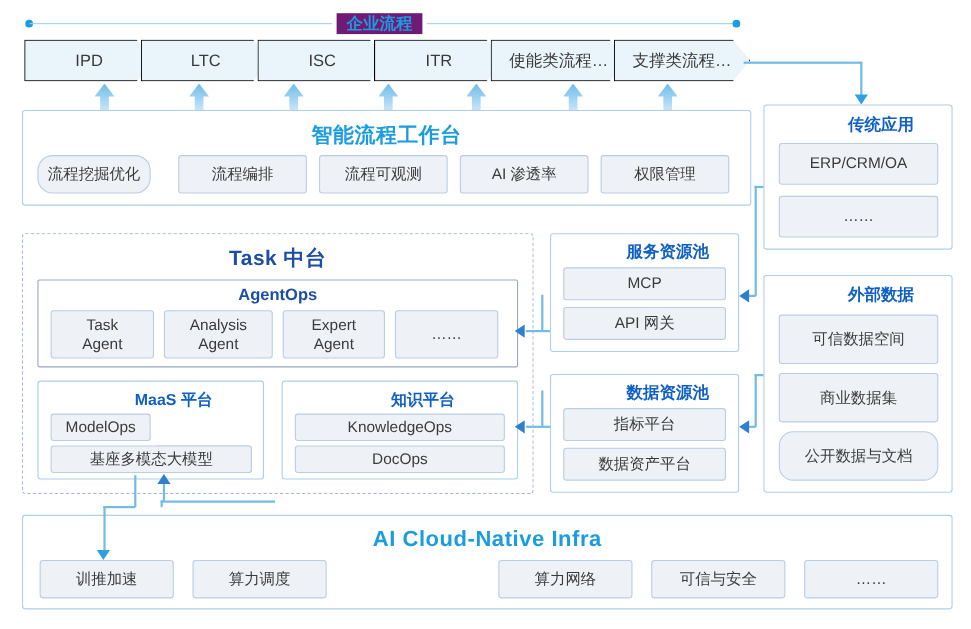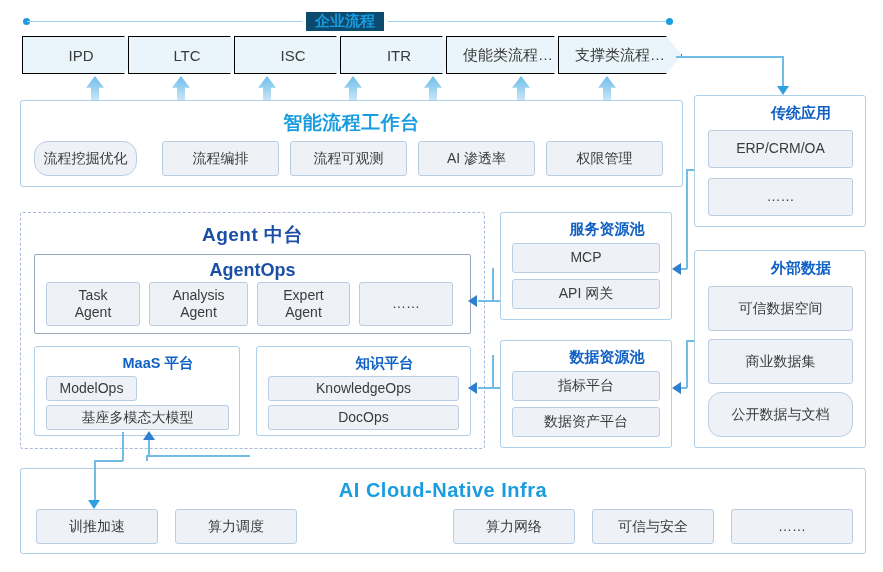--- a/index.html
+++ b/index.html
@@ -26,38 +26,38 @@
   .title-lt{
     position:absolute;width:100%;text-align:center;
     color:#1a9de0;font-weight:bold;font-size:19px;letter-spacing:.5px;
   }
   .title-navy{
     position:absolute;width:100%;text-align:center;
     color:#1b4fa6;font-weight:bold;font-size:19px;letter-spacing:.5px;
   }
   .title-navy-sm{
     position:absolute;width:100%;text-align:center;
-    color:#1b4fa6;font-weight:bold;font-size:18px;
+    color:#1b4fa6;font-weight:bold;font-size:15px;
   }
   .title-blue-sm{
     position:absolute;width:100%;text-align:center;
     color:#1160c4;font-weight:bold;font-size:14.5px;padding-left:21px;
   }
   .chip{
     position:absolute;box-sizing:border-box;
     border:1px solid #b9cde3;background:#eef2f7;border-radius:3px;
     display:flex;align-items:center;justify-content:center;
     font-size:14px;color:#3b3b3b;text-align:center;line-height:1.25;
   }
   .chip.two-line{white-space:pre-line;}
 
   
   .proc-title{
     position:absolute;color:#1a9de0;font-weight:bold;font-size:15px;
-    background:#0c4a6e;padding:0 9px;z-index:4;
+    background:#701a75;padding:0 9px;z-index:4;
   }
   .proc-rule{position:absolute;height:1px;background:#9fd0ef;}
   .proc-dot{position:absolute;width:7px;height:7px;border-radius:50%;background:#1a9de0;}
 
   .chev{
     position:absolute;height:38px;box-sizing:border-box;
     background:#eaf4fb;border:1px solid #000000;
     display:flex;align-items:center;justify-content:center;
     font-size:15px;color:#3a3a3a;
     clip-path:polygon(0 0, calc(100% - 16px) 0, 100% 50%, calc(100% - 16px) 100%, 0 100%);
@@ -129,21 +129,21 @@
 
   <div class="panel" style="left:20px;top:100px;width:663px;height:87px;"></div>
   <div class="title-lt" style="left:20px;top:110px;width:663px;">智能流程工作台</div>
   <div class="chip" style="left:34px;top:141px;width:103px;height:35px;border-radius:14px;">流程挖掘优化</div>
   <div class="chip" style="left:162px;top:141px;width:117px;height:35px;">流程编排</div>
   <div class="chip" style="left:290px;top:141px;width:117px;height:35px;">流程可观测</div>
   <div class="chip" style="left:418px;top:141px;width:117px;height:35px;">AI 渗透率</div>
   <div class="chip" style="left:546px;top:141px;width:117px;height:35px;">权限管理</div>
 
   <div class="panel-dashed" style="left:20px;top:212px;width:465px;height:237px;"></div>
-  <div class="title-navy" style="left:20px;top:222px;width:465px;">Agent 中台</div>
+  <div class="title-navy" style="left:20px;top:222px;width:465px;">Task 中台</div>
 
   <div class="panel-solidgrey" style="left:34px;top:254px;width:437px;height:80px;"></div>
   <div class="title-navy-sm" style="left:34px;top:260px;width:437px;">AgentOps</div>
   <div class="chip two-line" style="left:46px;top:282px;width:94px;height:44px;">Task
 Agent</div>
   <div class="chip two-line" style="left:149px;top:282px;width:99px;height:44px;">Analysis
 Agent</div>
   <div class="chip two-line" style="left:257px;top:282px;width:93px;height:44px;">Expert
 Agent</div>
   <div class="chip" style="left:359px;top:282px;width:94px;height:44px;">……</div>

